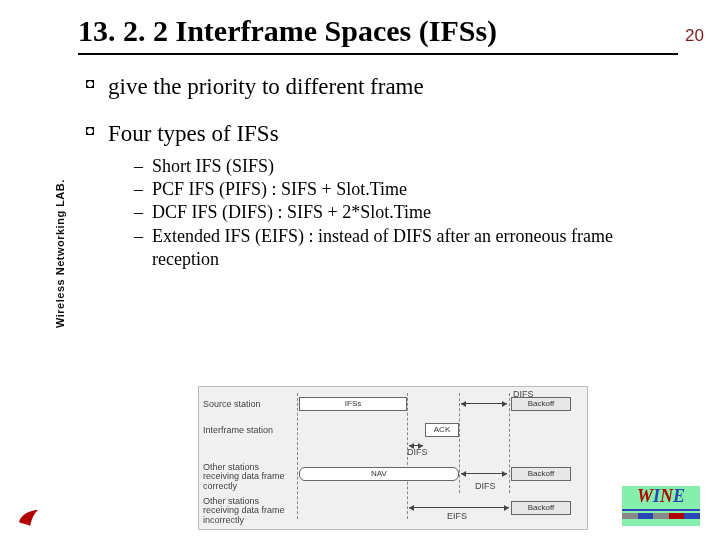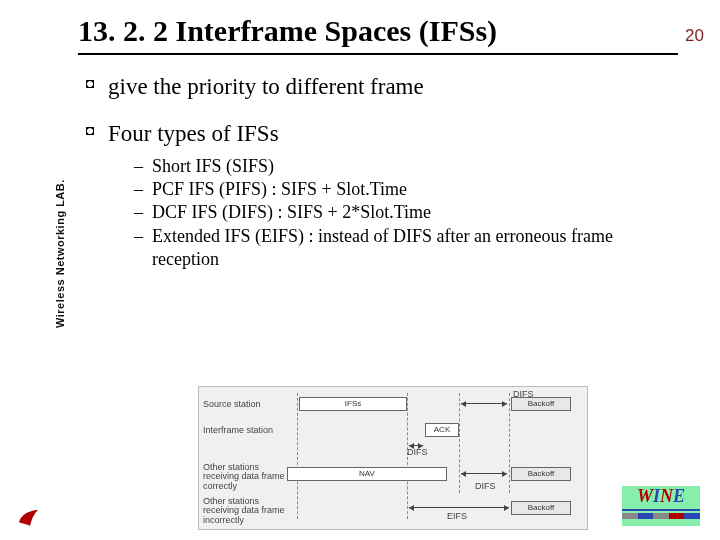--- a/index.html
+++ b/index.html
@@ -216,21 +216,21 @@
     <div class="lab" style="left:314px; top:2px;">DIFS</div>
     <div class="box" style="left:312px; top:10px; width:58px; background:#e8e8e8;">Backoff</div>
 
     <div class="lab rlabel" style="top:38px;">Interframe station</div>
     <div class="box" style="left:226px; top:36px; width:32px;">ACK</div>
 
     <div class="arrow" style="left:210px; top:58px; width:14px; border-top-style:solid;"></div>
     <div class="lab" style="left:208px; top:60px;">DIFS</div>
 
     <div class="lab rlabel" style="top:76px; line-height:1.05;">Other stations receiving data frame correctly</div>
-    <div class="box" style="left:88px; top:80px; width:158px;">NAV</div>
+    <div class="box" style="left:100px; top:80px; width:158px;border-radius:6px;">NAV</div>
     <div class="arrow" style="left:262px; top:86px; width:46px;"></div>
     <div class="lab" style="left:276px; top:94px;">DIFS</div>
     <div class="box" style="left:312px; top:80px; width:58px; background:#e8e8e8;">Backoff</div>
 
     <div class="lab rlabel" style="top:110px; line-height:1.05;">Other stations receiving data frame incorrectly</div>
     <div class="arrow" style="left:210px; top:120px; width:100px;"></div>
     <div class="lab" style="left:248px; top:124px;">EIFS</div>
     <div class="box" style="left:312px; top:114px; width:58px; background:#e8e8e8;">Backoff</div>
   </div>
 

